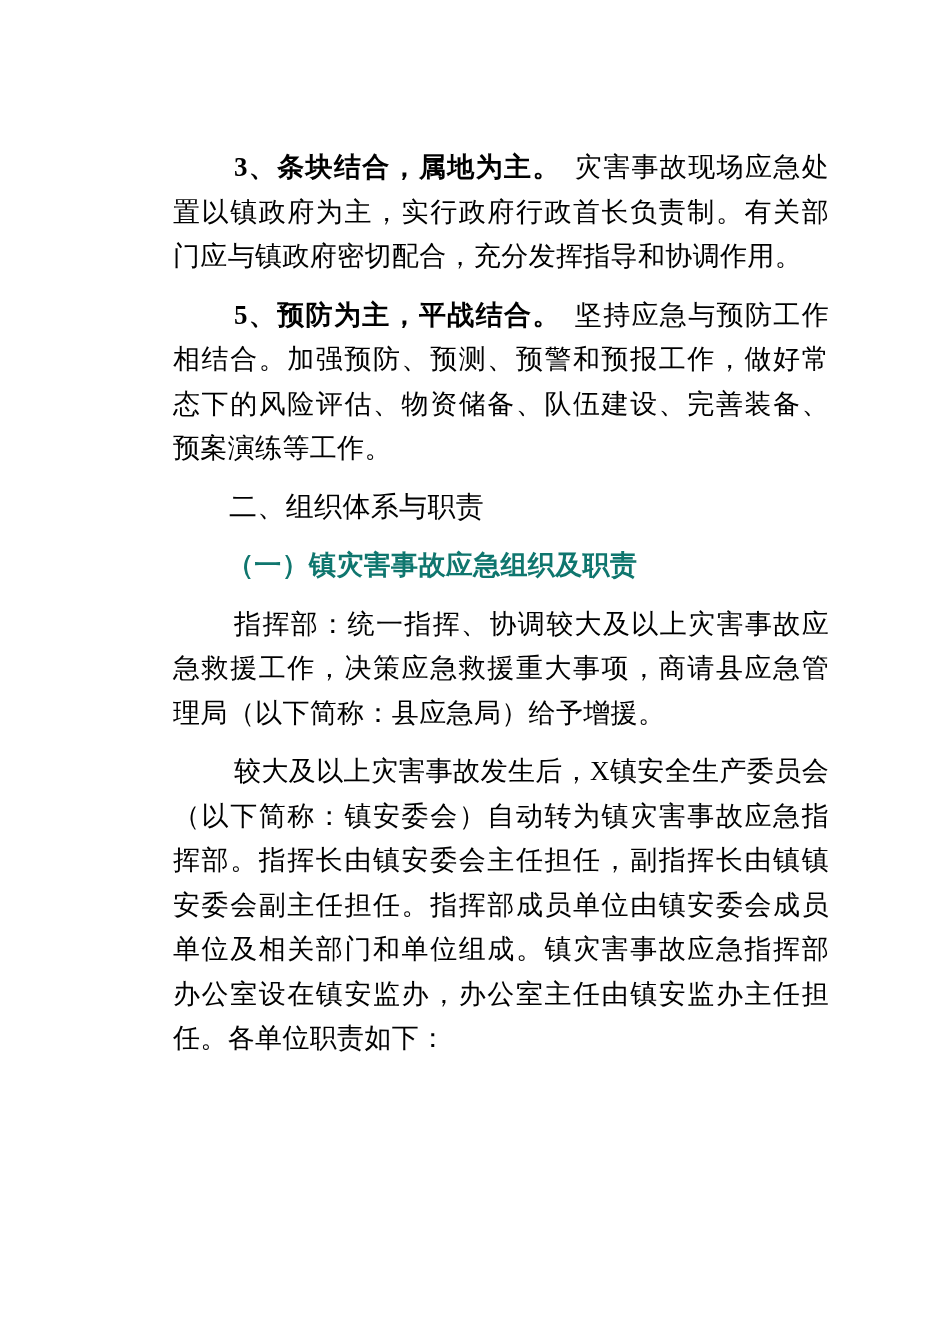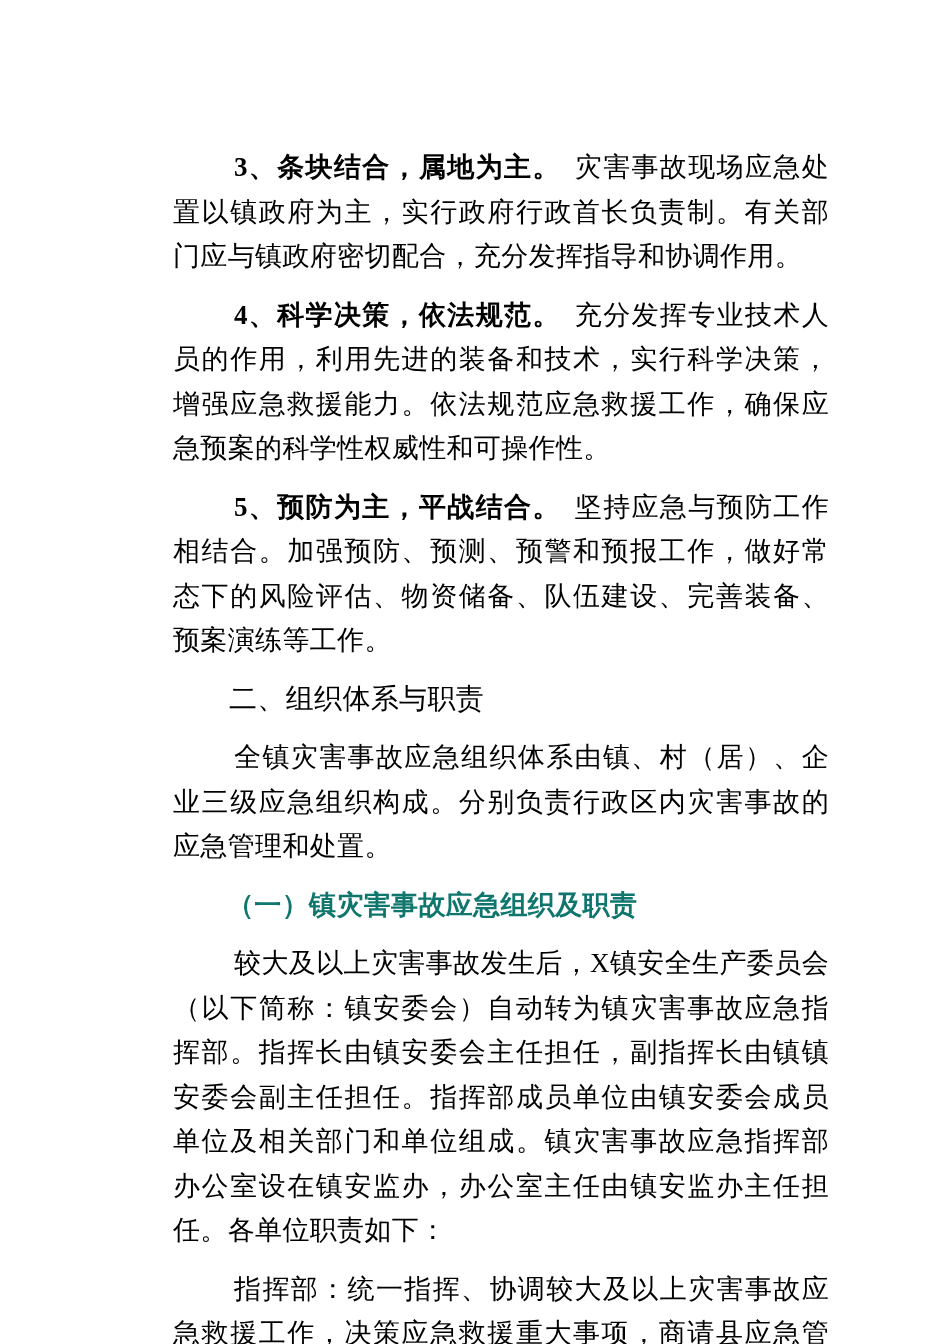--- a/index.html
+++ b/index.html
@@ -61,28 +61,26 @@
     }
   </style>
 </head>
 <body>
 
 <div class="page">
   <div class="content">
 
     <p class="para"><span class="lead">3、条块结合，属地为主。</span><span>灾害事故现场应急处置以镇政府为主，实行政府行政首长负责制。有关部门应与镇政府密切配合，充分发挥指导和协调作用。</span></p>
 
-    <p class="para"><span class="lead">4、科学决策，依法规范。</span><span>充分发挥专业技术人员的作用，利用先进的装备和技术，实行科学决策，增强应急救援能力。依法规范应急救援工作，确保应急预案的科学性权威性和可操作性。</span></p>
 
     <p class="para"><span class="lead">5、预防为主，平战结合。</span><span>坚持应急与预防工作相结合。加强预防、预测、预警和预报工作，做好常态下的风险评估、物资储备、队伍建设、完善装备、预案演练等工作。</span></p>
 
     <p class="heading-hei">二、组织体系与职责</p>
 
-    <p class="para"><span>全镇灾害事故应急组织体系由镇、村（居）、企业三级应急组织构成。分别负责行政区内灾害事故的应急管理和处置。</span></p>
 
     <p class="heading-kai">（一）镇灾害事故应急组织及职责</p>
 
+    <p class="para"><span>指挥部：统一指挥、协调较大及以上灾害事故应急救援工作，决策应急救援重大事项，商请县应急管理局（以下简称：县应急局）给予增援。</span></p>
+
     <p class="para"><span>较大及以上灾害事故发生后，X镇安全生产委员会（以下简称：镇安委会）自动转为镇灾害事故应急指挥部。指挥长由镇安委会主任担任，副指挥长由镇镇安委会副主任担任。指挥部成员单位由镇安委会成员单位及相关部门和单位组成。镇灾害事故应急指挥部办公室设在镇安监办，办公室主任由镇安监办主任担任。各单位职责如下：</span></p>
-
-    <p class="para"><span>指挥部：统一指挥、协调较大及以上灾害事故应急救援工作，决策应急救援重大事项，商请县应急管理局（以下简称：县应急局）给予增援。</span></p>
 
   </div>
 </div>
 
 </body></html>

